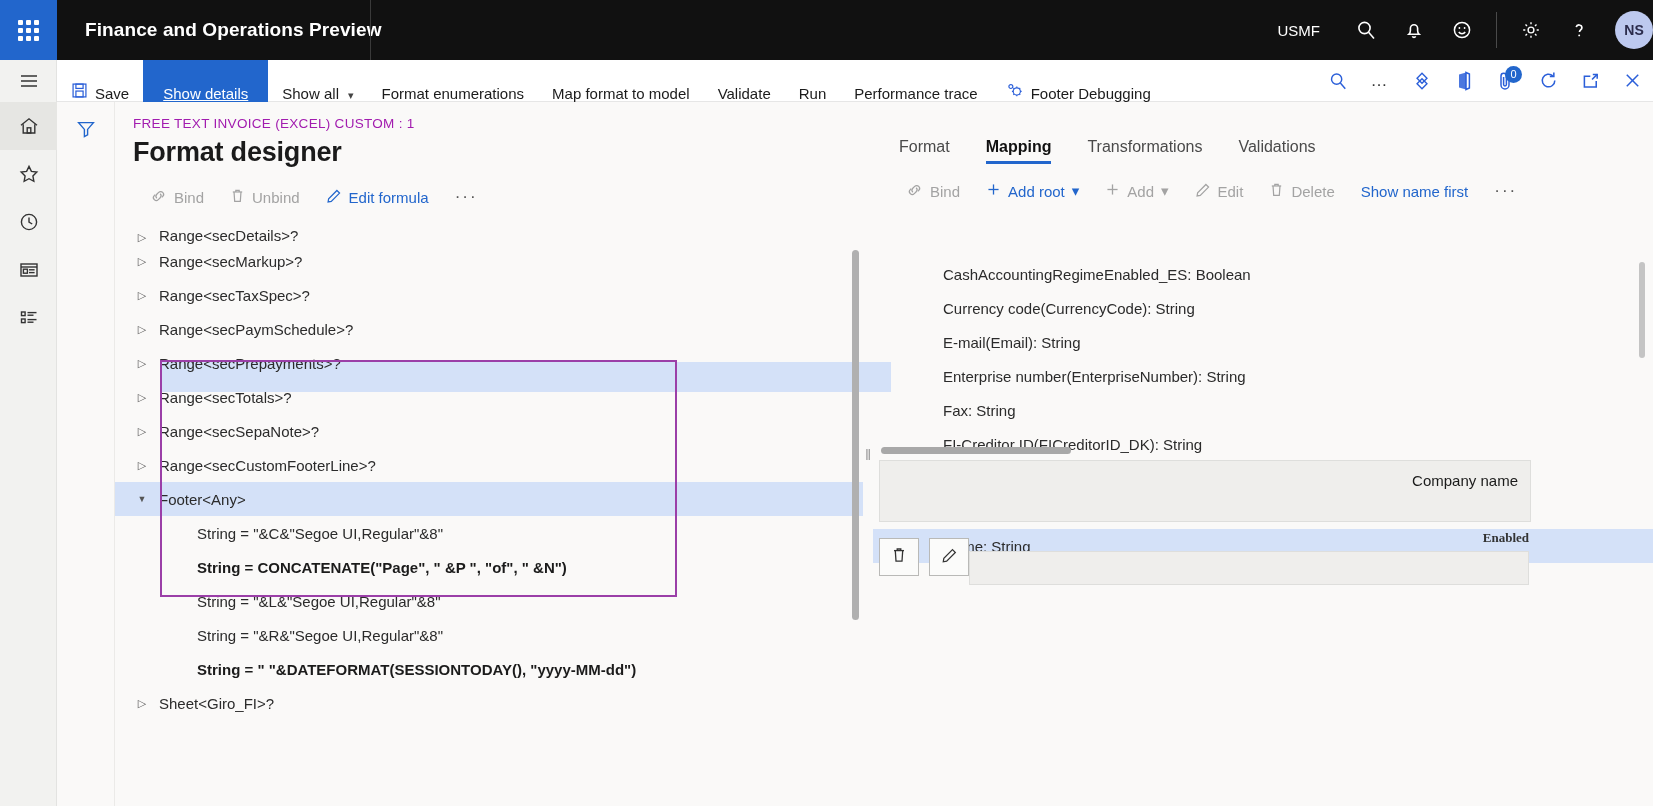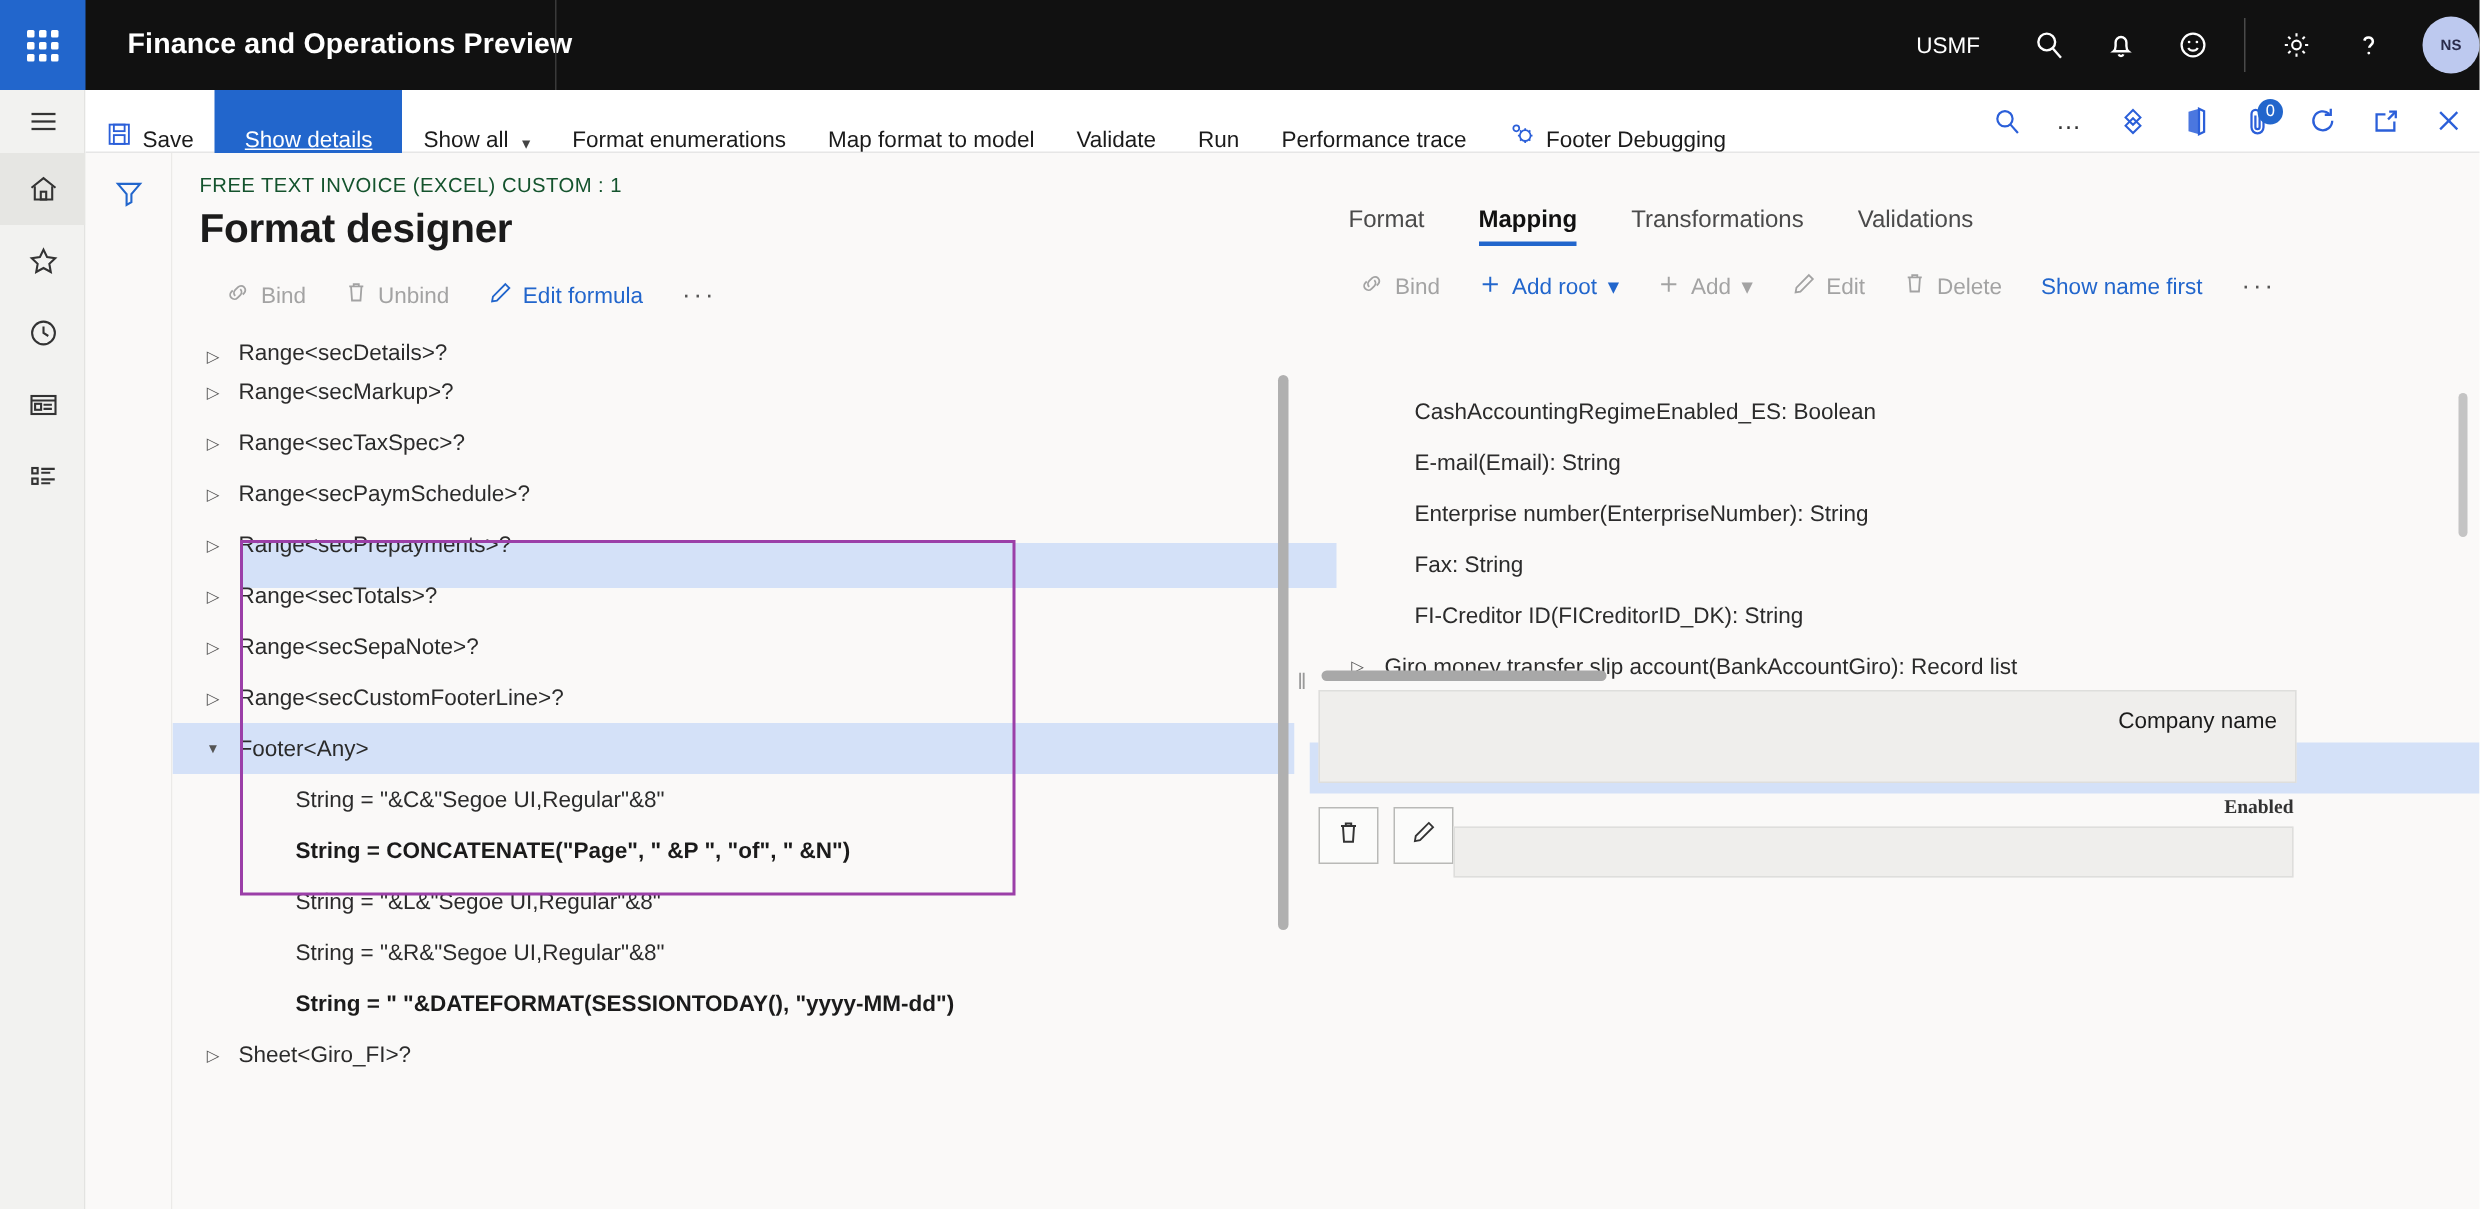--- a/index.html
+++ b/index.html
@@ -47,21 +47,21 @@
     color: #ffffff; cursor: pointer;
   }
   .tb-icon svg { display: block; }
   .topbar-sep {
     width: 1px; height: 36px; background: #4a4a4a; margin: 0 10px;
   }
   .avatar {
     width: 38px; height: 38px; border-radius: 50%;
     background: #bdc9ef; color: #2b2b4b;
     display: flex; align-items: center; justify-content: center;
-    font-size: 10px; font-weight: bold; margin-left: 12px; cursor: pointer;
+    font-size: 14px; font-weight: bold; margin-left: 12px; cursor: pointer;
   }
 
   
   .rail {
     position: absolute; left: 0; top: 60px; width: 57px; height: 746px;
     background: #f2f2f0; border-right: 1px solid #e3e3e1;
   }
   .rail-item {
     width: 57px; height: 48px; display: flex; align-items: center; justify-content: center;
     cursor: pointer; color: #333;
@@ -107,21 +107,21 @@
     cursor: pointer; color: #2266cc; padding-top: 8px;
   }
 
   
   .content {
     position: absolute; left: 115px; top: 102px; width: 1538px; height: 704px;
     background: #faf9f8;
   }
   .page-head { padding: 14px 0 0 18px; }
   .breadcrumb {
-    font-size: 13.5px; color: #14532d; letter-spacing: .3px; text-transform: uppercase;
+    font-size: 13.5px; color: #a21caf; letter-spacing: .3px; text-transform: uppercase;
   }
   .page-title {
     font-size: 27px; font-weight: bold; color: #1b1b1b; margin-top: 6px; letter-spacing: -.2px;
   }
 
   
   .left-pane {
     position: absolute; left: 0; top: 0; width: 748px; height: 704px;
   }
   .subtoolbar {
@@ -638,20 +638,24 @@
       </div>
     </div>
 
     <div class="dtree" id="data-tree">
         <div class="drow">
           <span class="arrow"></span>
           <span class="lbl">CashAccountingRegimeEnabled_ES: Boolean</span>
         </div>
         <div class="drow">
           <span class="arrow"></span>
+          <span class="lbl">Currency code(CurrencyCode): String</span>
+        </div>
+        <div class="drow">
+          <span class="arrow"></span>
           <span class="lbl">E-mail(Email): String</span>
         </div>
         <div class="drow">
           <span class="arrow"></span>
           <span class="lbl">Enterprise number(EnterpriseNumber): String</span>
         </div>
         <div class="drow">
           <span class="arrow"></span>
           <span class="lbl">Fax: String</span>
         </div>

